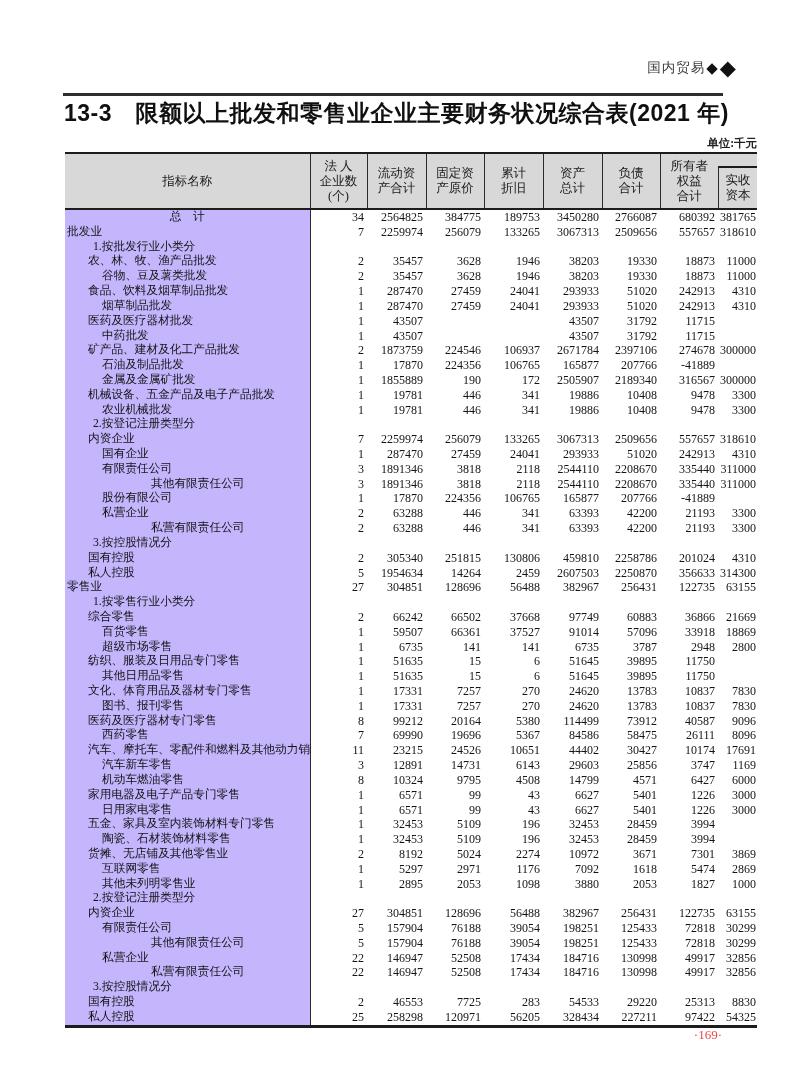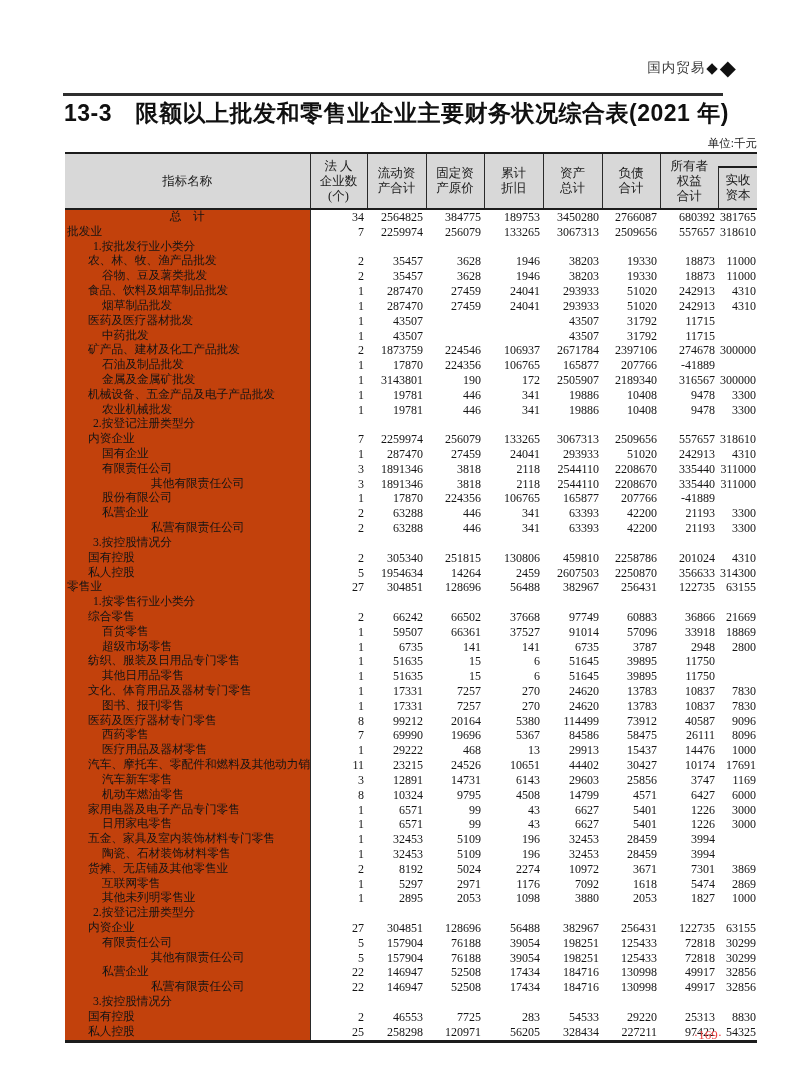--- a/index.html
+++ b/index.html
@@ -18,21 +18,21 @@
   .diamond{color:#101010;line-height:1;}
   .diamond.small{font-size:15px;}
   .diamond.large{font-size:21px;}
   .top-rule{position:absolute;left:63px;top:93px;width:660px;height:3px;background:#2e2e2e;}
   
   .title{
     position:absolute;left:64px;top:98px;width:700px;margin:0;
     font-family:"Liberation Sans","DejaVu Sans",sans-serif;
     font-weight:bold;font-size:23px;letter-spacing:0.5px;color:#101010;white-space:nowrap;
   }
-  .unit-note{position:absolute;top:136px;left:65px;width:692px;text-align:right;font-size:11.5px;color:#222;}
+  .unit-note{position:absolute;top:136px;left:65px;width:692px;text-align:right;font-size:11.5px;color:#222;font-weight:bold;}
   
   .table-wrap{position:absolute;left:65px;top:152px;width:692px;}
   table{border-collapse:collapse;table-layout:fixed;width:692px;
         border-top:2px solid #1c1c1c;border-bottom:3px solid #1c1c1c;}
   thead th{
     background:#d8d8d8;font-weight:normal;font-size:12.5px;line-height:15px;
     vertical-align:middle;text-align:center;padding:0;height:54px;
     border-bottom:2.5px solid #1c1c1c;color:#1b1b1b;
   }
   thead th.vline{border-right:1px solid #2a2a2a;}
@@ -41,21 +41,21 @@
   th.paid-col .sub-box{
     position:absolute;left:0;right:0;top:12px;bottom:0;
     border-top:2px solid #1c1c1c;border-left:1px solid #2a2a2a;
     display:flex;align-items:center;justify-content:center;background:#d8d8d8;
   }
   tbody td{
     font-size:12px;height:14.82px;line-height:14.82px;padding:0 3px 0 0;
     text-align:right;white-space:nowrap;overflow:hidden;color:#141414;
   }
   tbody td.name{
-    background:#c2410c;border-right:1px solid #2a2a2a;text-align:left;
+    background:#c4b5fd;border-right:1px solid #2a2a2a;text-align:left;
     font-size:11.7px;padding:0 0 0 2px;
   }
   tbody td.last{padding-right:1px;}
   td.name.ind-c{text-align:center;padding-left:0;}
   td.name.ind-0{padding-left:2px;}
   td.name.ind-1{padding-left:28px;}
   td.name.ind-2{padding-left:23px;}
   td.name.ind-3{padding-left:37px;}
   td.name.ind-4{padding-left:86px;}
   .page-number{position:absolute;top:1027px;left:65px;width:657px;text-align:right;font-size:13px;color:#ef4444;}
@@ -231,21 +231,21 @@
           <td class="num">224356</td>
           <td class="num">106765</td>
           <td class="num">165877</td>
           <td class="num">207766</td>
           <td class="num">-41889</td>
           <td class="num last"></td>
         </tr>
         <tr>
           <td class="name ind-3">金属及金属矿批发</td>
           <td class="num">1</td>
-          <td class="num">3143801</td>
+          <td class="num">1855889</td>
           <td class="num">190</td>
           <td class="num">172</td>
           <td class="num">2505907</td>
           <td class="num">2189340</td>
           <td class="num">316567</td>
           <td class="num last">300000</td>
         </tr>
         <tr>
           <td class="name ind-2">机械设备、五金产品及电子产品批发</td>
           <td class="num">1</td>
@@ -504,31 +504,20 @@
           <td class="num">7</td>
           <td class="num">69990</td>
           <td class="num">19696</td>
           <td class="num">5367</td>
           <td class="num">84586</td>
           <td class="num">58475</td>
           <td class="num">26111</td>
           <td class="num last">8096</td>
         </tr>
         <tr>
-          <td class="name ind-3">医疗用品及器材零售</td>
-          <td class="num">1</td>
-          <td class="num">29222</td>
-          <td class="num">468</td>
-          <td class="num">13</td>
-          <td class="num">29913</td>
-          <td class="num">15437</td>
-          <td class="num">14476</td>
-          <td class="num last">1000</td>
-        </tr>
-        <tr>
           <td class="name ind-2">汽车、摩托车、零配件和燃料及其他动力销售</td>
           <td class="num">11</td>
           <td class="num">23215</td>
           <td class="num">24526</td>
           <td class="num">10651</td>
           <td class="num">44402</td>
           <td class="num">30427</td>
           <td class="num">10174</td>
           <td class="num last">17691</td>
         </tr>

